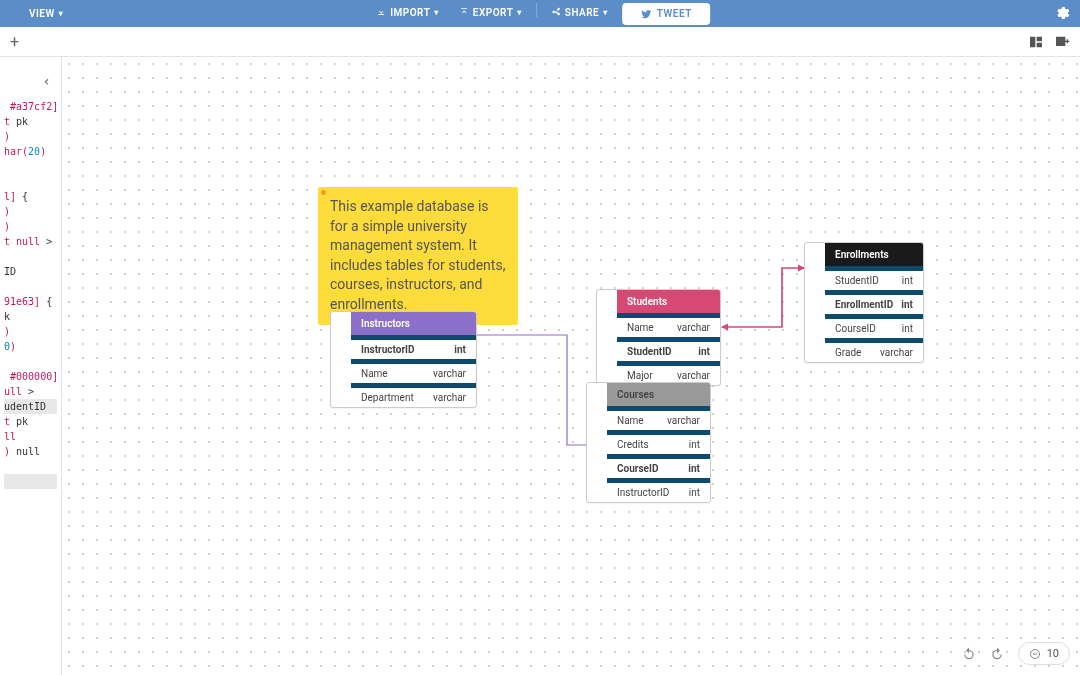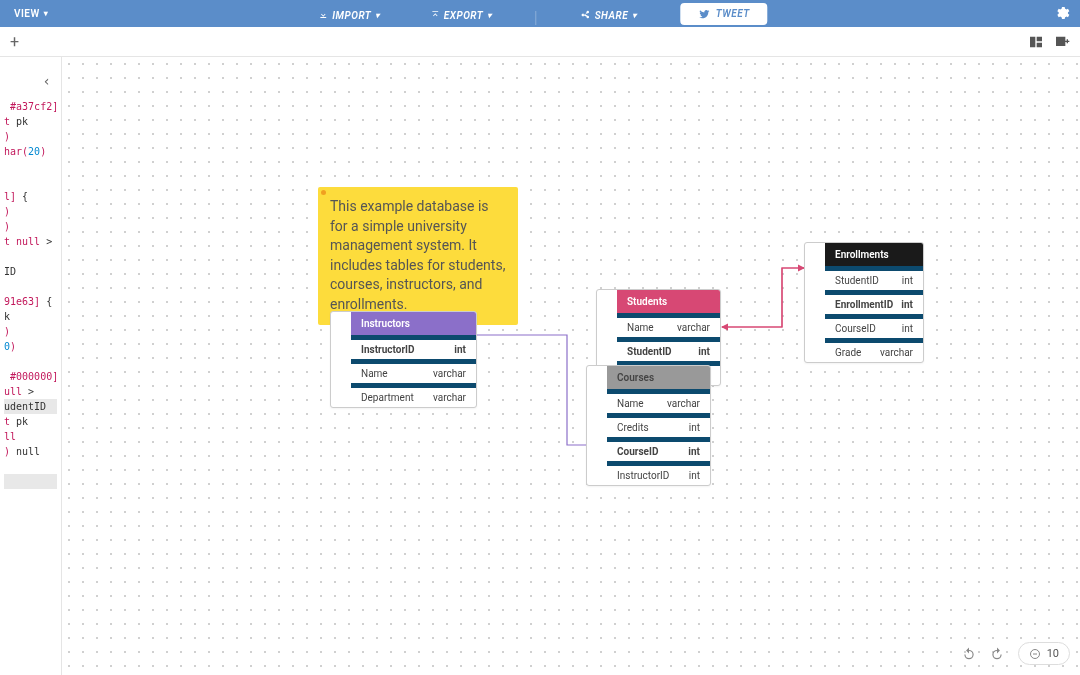--- a/index.html
+++ b/index.html
@@ -1,19 +1,19 @@
 <!DOCTYPE html>
 <html><head>
 <meta charset="utf-8">
 <style>
 * { margin:0; padding:0; box-sizing:border-box; }
 body { font-family:-apple-system,BlinkMacSystemFont,'Segoe UI',Roboto,sans-serif; font-size:12px; background:#fff; overflow:hidden; width:1080px; height:675px; position:relative; }
 .toolbar { height:27px; background:#5b8dc9; display:flex; align-items:center; color:#fff; font-size:10px; font-weight:600; letter-spacing:0.5px; position:relative; }
-.toolbar-left { display:flex; align-items:center; padding-left:8px; gap:4px; }
-.toolbar-center { position:absolute; left:50%; transform:translateX(-50%); display:flex; align-items:flex-end; gap:38px;font-style:italic; }
+.toolbar-left { display:flex; align-items:center; padding-left:8px; gap:4px;margin-left:15px; }
+.toolbar-center { position:absolute; left:50%; transform:translateX(-50%); display:flex; align-items:flex-start; gap:8px; }
 .toolbar-item { display:flex; align-items:center; gap:4px; cursor:pointer; padding:4px 6px; }
 .toolbar-item svg { width:10px; height:10px; fill:#fff; }
 .toolbar-divider { width:1px; height:14px; background:rgba(255,255,255,0.3); }
 .tweet-btn { background:#fff; color:#5b8dc9; padding:5px 18px; border-radius:4px; display:flex; align-items:center; gap:5px; font-size:10px; font-weight:600; cursor:pointer; }
 .tweet-btn svg { width:12px; height:12px; fill:#5b8dc9; }
 .gear-icon { position:absolute; right:10px; cursor:pointer; }
 .gear-icon svg { width:16px; height:16px; fill:#fff; }
 .chevron { font-size:8px; }
 .subbar { height:30px; border-bottom:1px solid #e5e5e5; display:flex; align-items:center; padding:0 10px; justify-content:space-between; }
 .subbar-right { display:flex; gap:10px; }
@@ -206,21 +206,21 @@
       <div class="table-row">
           <span class="col-name">Name</span>
           <span class="col-type">varchar</span>
         </div>
       <div class="table-row">
           <span class="col-name">Department</span>
           <span class="col-type">varchar</span>
         </div>
     </div>
 
-    <div class="table" style="left:524px; top:308px; width:125px;">
+    <div class="table" style="left:524px; top:325px; width:125px;">
       <div class="table-header hdr-gray">Courses</div>
       <div class="table-row">
           <span class="col-name">Name</span>
           <span class="col-type">varchar</span>
         </div>
       <div class="table-row">
           <span class="col-name">Credits</span>
           <span class="col-type">int</span>
         </div>
       <div class="table-row bold">

